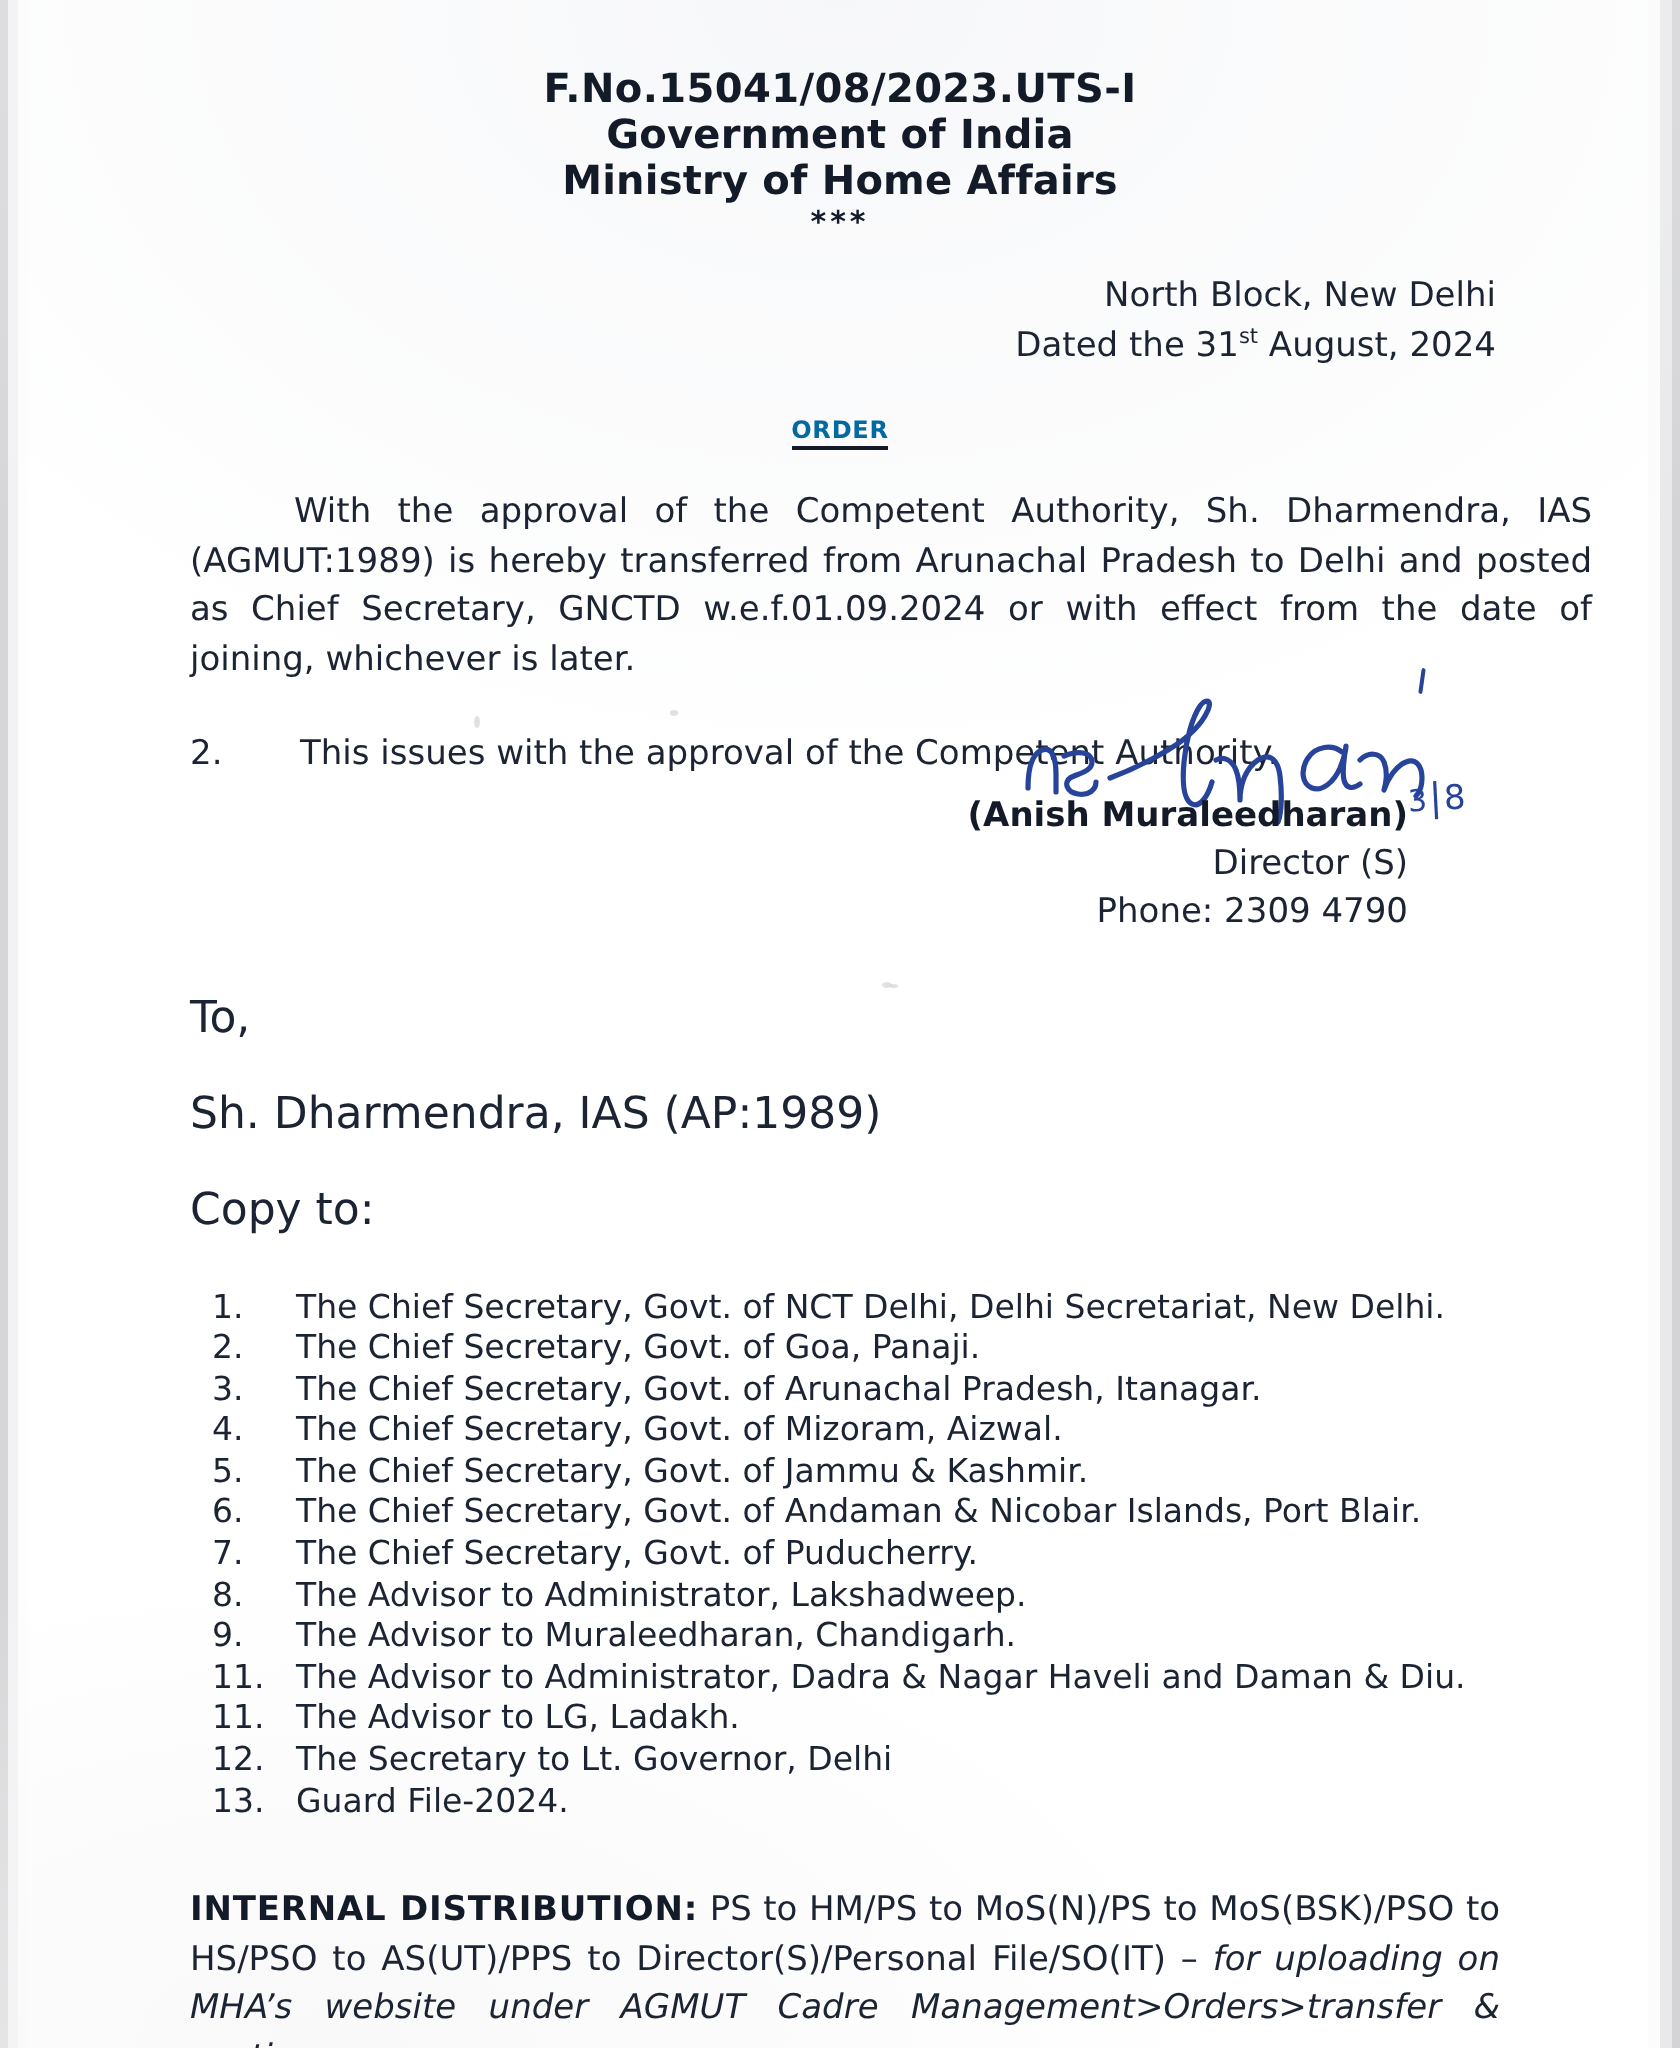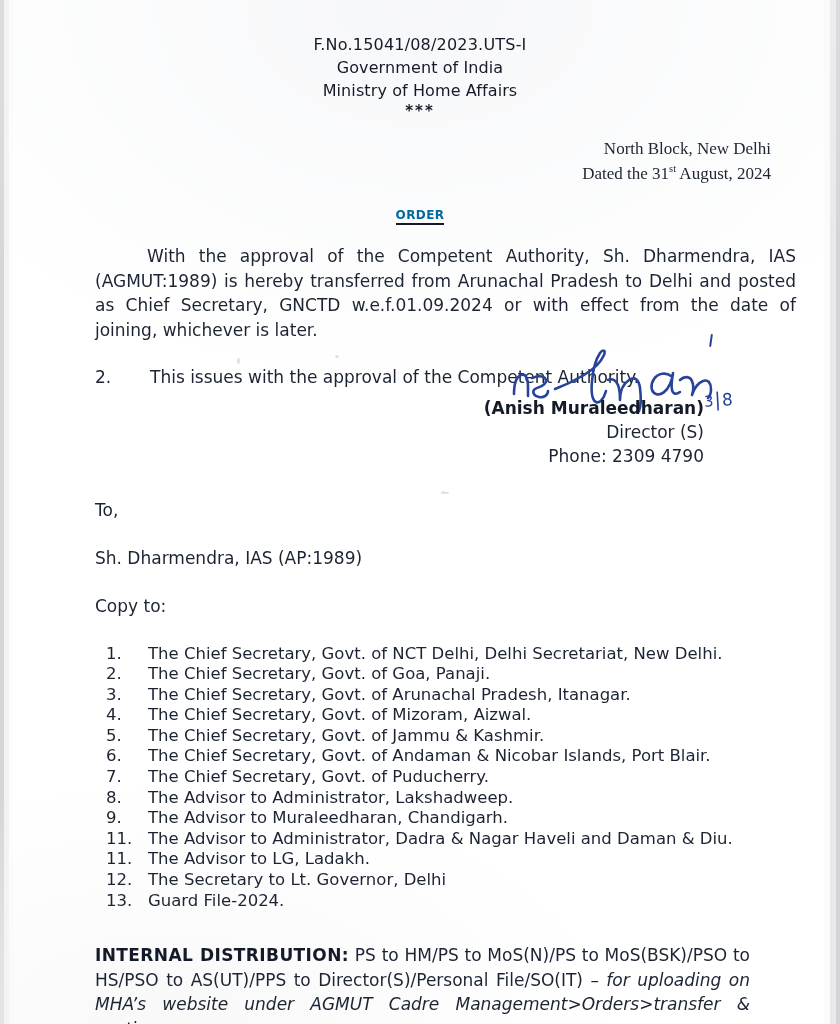--- a/index.html
+++ b/index.html
@@ -48,45 +48,44 @@
     height: 1024px;
     padding: 0;
   }
 
   
   .doc-header {
     text-align: center;
     padding-top: 33px;
   }
   .doc-header .hline {
-    font-weight: normal;
-    font-size: 16px;
+    font-weight: bold;
+    font-size: 20px;
     letter-spacing: 0.1px;
     line-height: 23px;
     color: #141b28;
   }
   .doc-header .fileno { letter-spacing: 0.2px; }
   .stars {
     font-weight: bold;
     font-size: 15px;
     line-height: 17px;
     letter-spacing: 2px;
     margin-top: 1px;
     color: #141b28;
   }
 
   
   .placedate {
     margin-top: 16px;
-    padding-right: 69px;
+    padding-right: 92px;
     text-align: right;
     font-size: 17px;
     line-height: 25px;
     color: #1c2433;
-    font-family: Liberation Serif, serif;
   }
   .placedate sup {
     font-size: 10.5px;
     vertical-align: super;
     line-height: 0;
   }
 
   
   .order-title {
     margin-top: 22px;
@@ -174,21 +173,21 @@
     height: 13px;
     background: #28439a;
     transform: rotate(8deg);
     border-radius: 1px;
   }
 
   
   .addr {
     margin-top: 30px;
     padding-left: 95px;
-    font-size: 17px;
+    font-size: 22px;
     line-height: 24px;
     color: #1c2433;
   }
   .addr .gap { height: 24px; }
 
   
   .dist-list {
     margin-top: 26px;
     padding-left: 106px;
     font-size: 16.5px;

